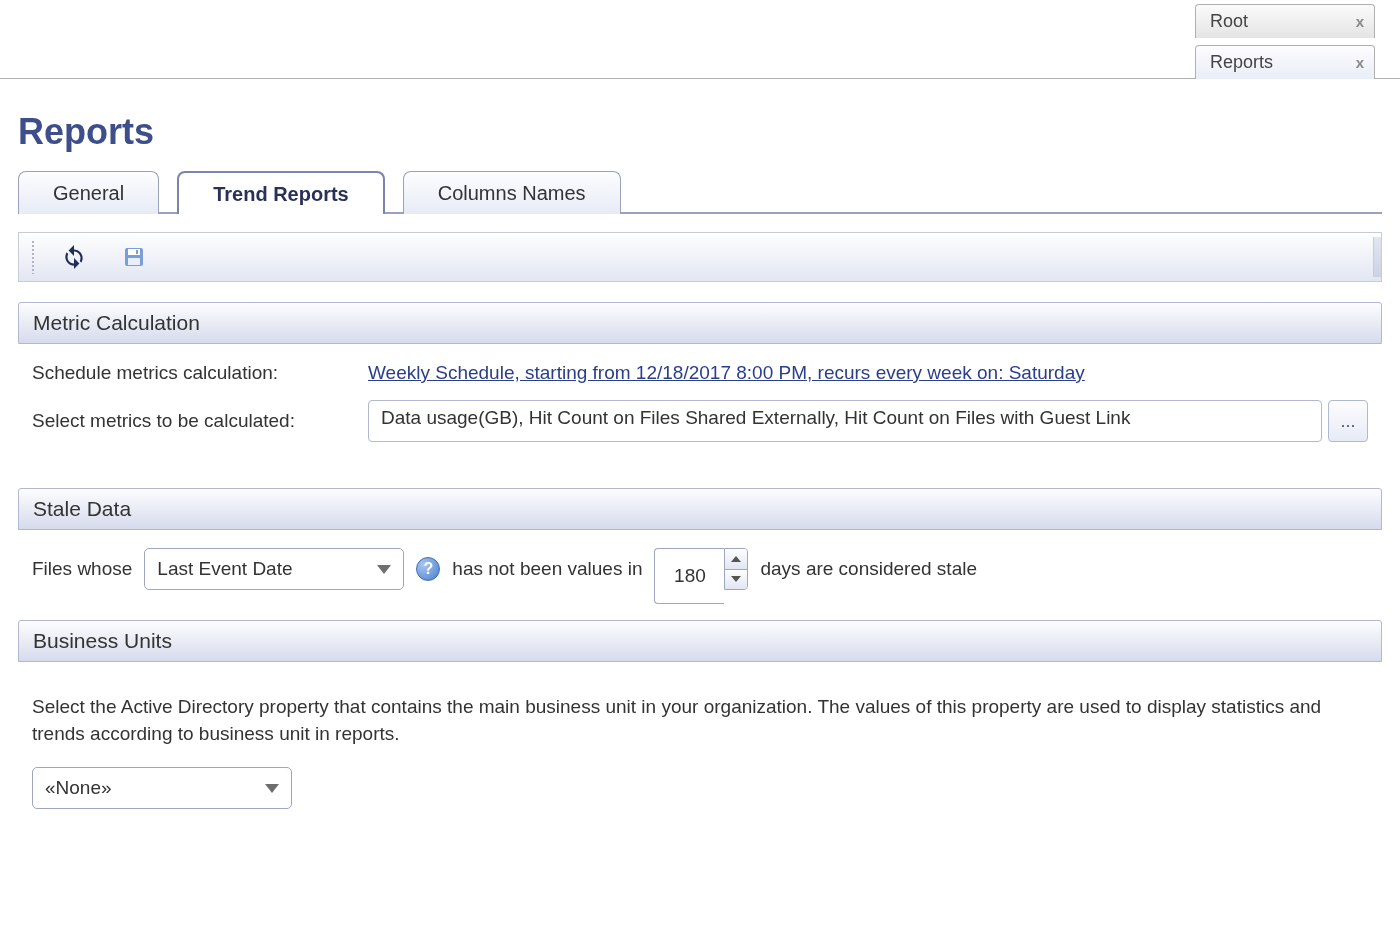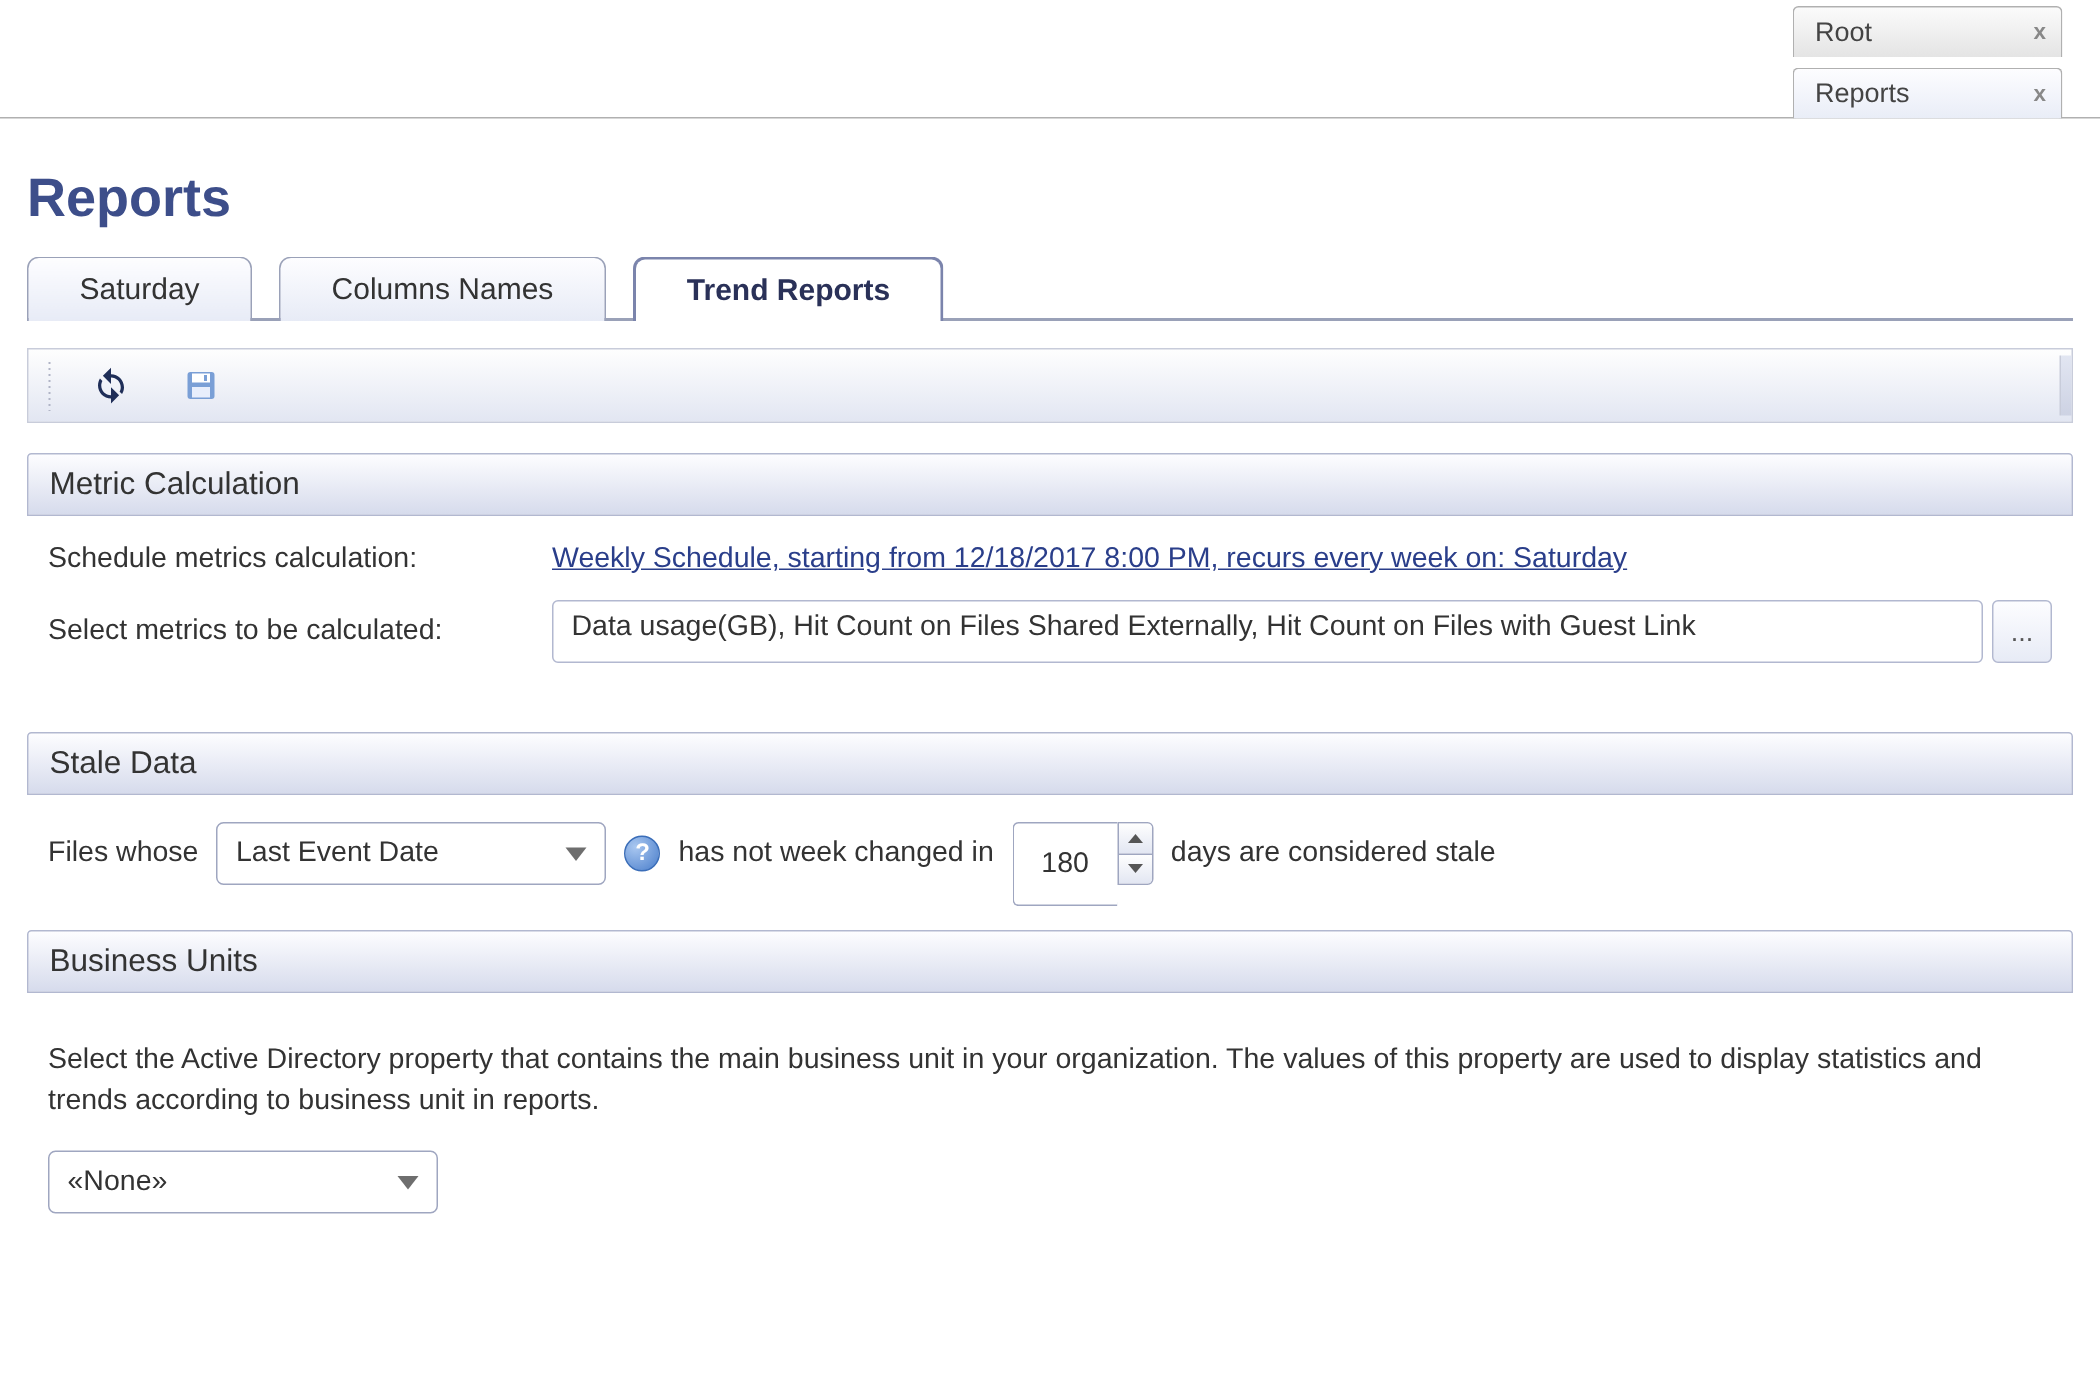--- a/index.html
+++ b/index.html
@@ -270,27 +270,27 @@
     <span>Reports</span>
     <span class="close-x">x</span>
   </div>
 </div>
 
 <div class="content">
   <div class="page-title">Reports</div>
 
   <div class="sub-tabs">
     <div class="sub-tab">
-      <span>Saturday</span>
+      <span>General</span>
+    </div>
+    <div class="sub-tab active">
+      <span>Trend Reports</span>
     </div>
     <div class="sub-tab">
       <span>Columns Names</span>
-    </div>
-    <div class="sub-tab active">
-      <span>Trend Reports</span>
     </div>
   </div>
 
   <div class="toolbar">
     <div class="toolbar-separator"></div>
     <div class="toolbar-btn">
       <svg width="26" height="26" viewBox="0 0 24 24">
         <path fill="#1f2e58" d="M12 4V1L7 6l5 5V7c3.3 0 6 2.7 6 6 0 1-.3 2-.7 2.8l1.5 1.5C19.5 16 20 14.6 20 13c0-4.4-3.6-8-8-8zm0 14c-3.3 0-6-2.7-6-6 0-1 .3-2 .7-2.8L5.2 7.7C4.5 9 4 10.4 4 12c0 4.4 3.6 8 8 8v3l5-5-5-5v5z"></path>
       </svg>
     </div>
@@ -323,21 +323,21 @@
   <div class="section">
     <div class="section-header">Stale Data</div>
     <div class="section-body">
       <div class="inline-row">
         <span>Files whose</span>
         <div class="select-box">
           <span>Last Event Date</span>
           <span class="chevron"></span>
         </div>
         <div class="help-icon">?</div>
-        <span>has not week changed in</span>
+        <span>has not been values in</span>
         <div class="spinner">
           <input type="text" value="180" style="">
           <div class="spinner-btns">
             <div class="spin-btn">
                 <div class="tri-up"></div>
               </div>
             <div class="spin-btn">
                 <div class="tri-down"></div>
               </div>
           </div>

